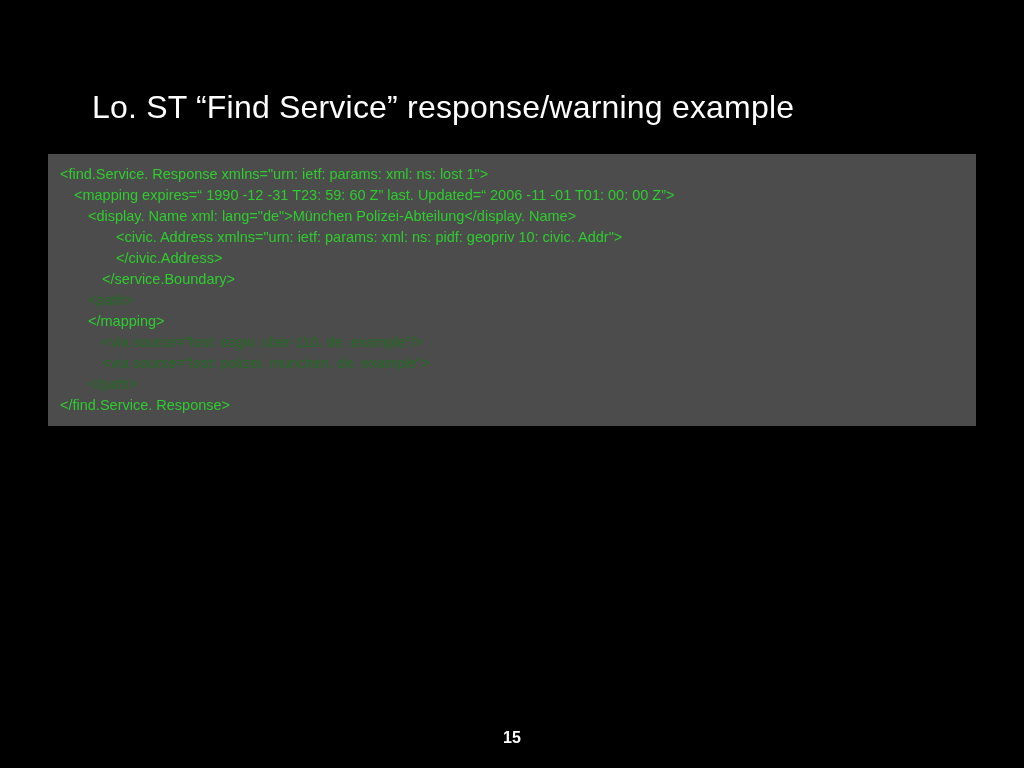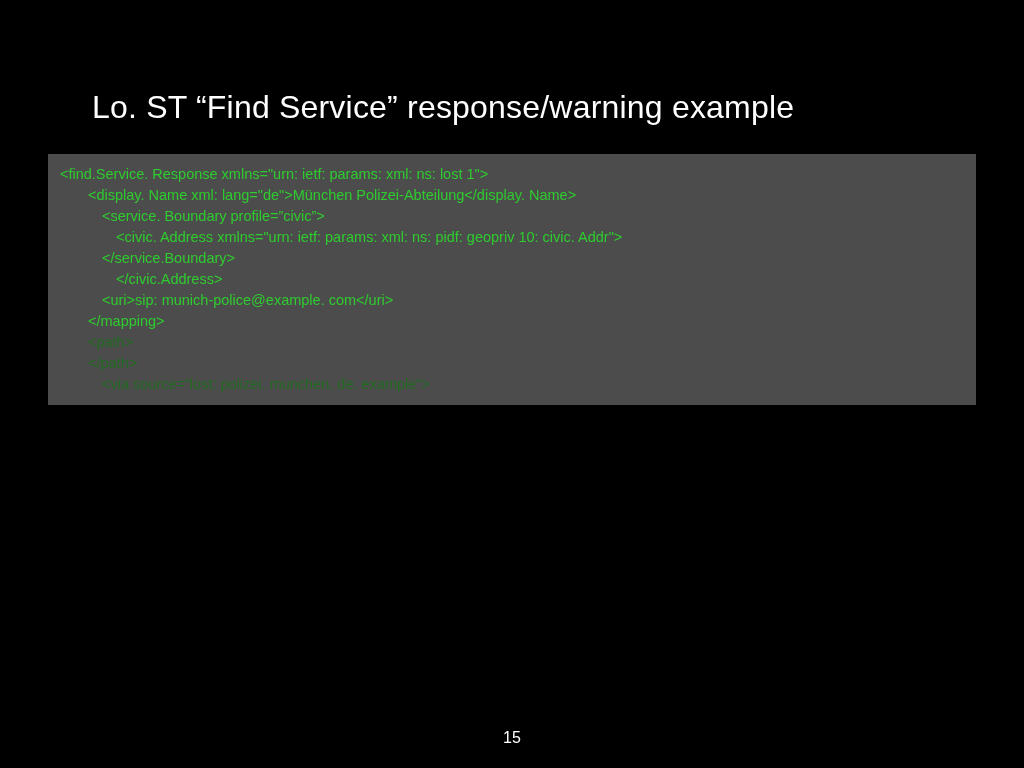--- a/index.html
+++ b/index.html
@@ -44,39 +44,40 @@
   .ind5 { padding-left: 70px; display: block; }
   .ln { display: block; }
   .pagenum {
     position: absolute;
     left: 0;
     right: 0;
     bottom: 32px;
     text-align: center;
     color: #fff;
     font-size: 16px;
-    font-weight: normal;
+    font-weight: bold;
   }
 </style>
 </head>
 <body>
 
 <div class="slide">
 
   <div class="title">Lo. ST “Find Service” response/warning example</div>
 
   <div class="codebox">
     <span class="ln">&lt;find.Service. Response xmlns="urn: ietf: params: xml: ns: lost 1"&gt;</span>
+    <span class="ln ind1">&lt;mapping expires=“ 1990 -12 -31 T23: 59: 60 Z” last. Updated=“ 2006 -11 -01 T01: 00: 00 Z”&gt;</span>
     <span class="ln ind2">&lt;display. Name xml: lang="de"&gt;München Polizei-Abteilung&lt;/display. Name&gt;</span>
-    <span class="ln ind3">&lt;service. Boundary profile=”civic”&gt;</span>
     <span class="ln ind4">&lt;civic. Address xmlns="urn: ietf: params: xml: ns: pidf: geopriv 10: civic. Addr"&gt;</span>
+    <span class="ln ind4">&lt;/civic.Address&gt;</span>
     <span class="ln ind3">&lt;/service.Boundary&gt;</span>
-    <span class="ln ind4">&lt;/civic.Address&gt;</span>
-    <span class="ln ind3">&lt;uri&gt;sip: munich-police@example. com&lt;/uri&gt;</span>
+    <span class="ln ind2 dim">&lt;path&gt;</span>
     <span class="ln ind2">&lt;/mapping&gt;</span>
-    <span class="ln ind2 dim">&lt;path&gt;</span>
+    <span class="ln ind3 dim">&lt;via source=“lost: esgw. uber-110. de. example”/&gt;</span>
+    <span class="ln ind3 dim">&lt;via source=“lost: polizei. munchen. de. example”&gt;</span>
     <span class="ln ind2 dim">&lt;/path&gt;</span>
-    <span class="ln ind3 dim">&lt;via source=“lost: polizei. munchen. de. example”&gt;</span>
+    <span class="ln">&lt;/find.Service. Response&gt;</span>
   </div>
 
   <div class="pagenum">15</div>
 
 </div>
 
 </body></html>

